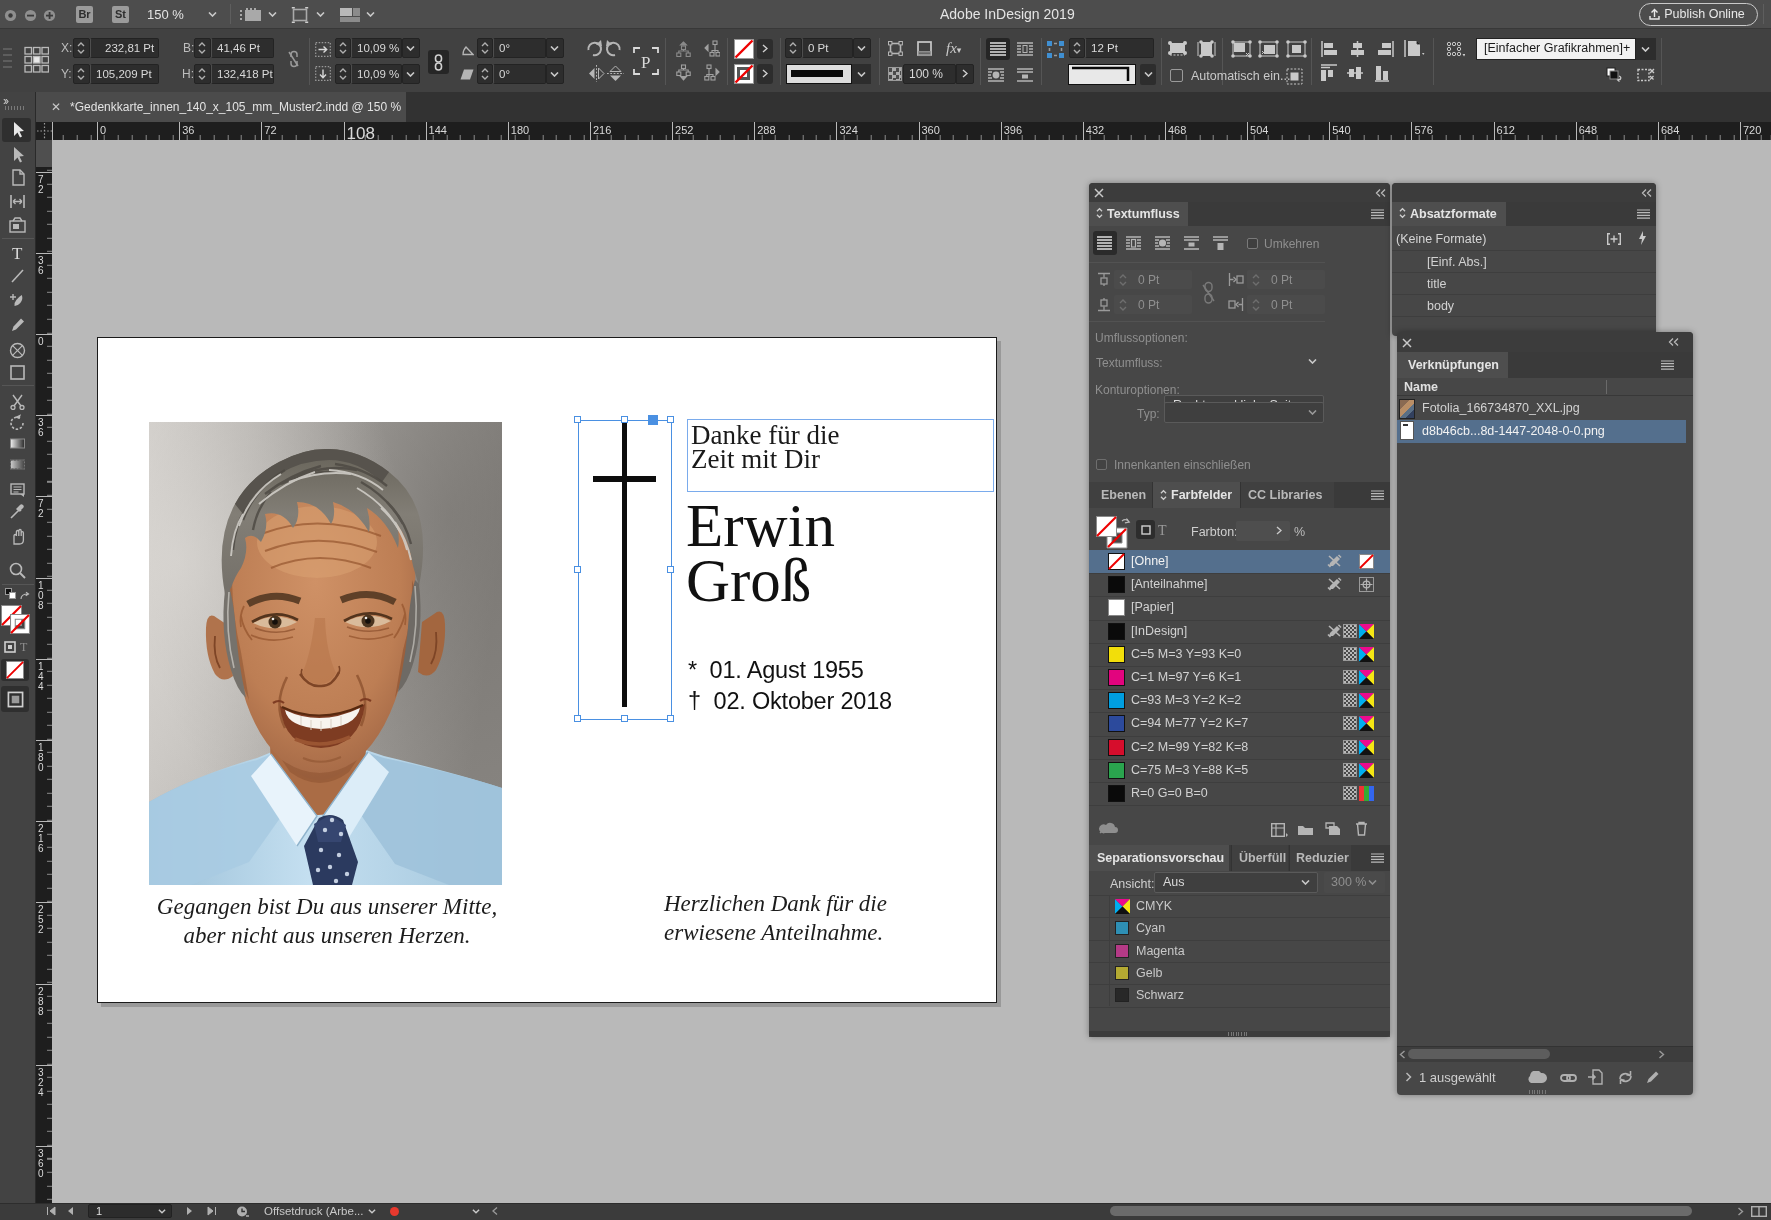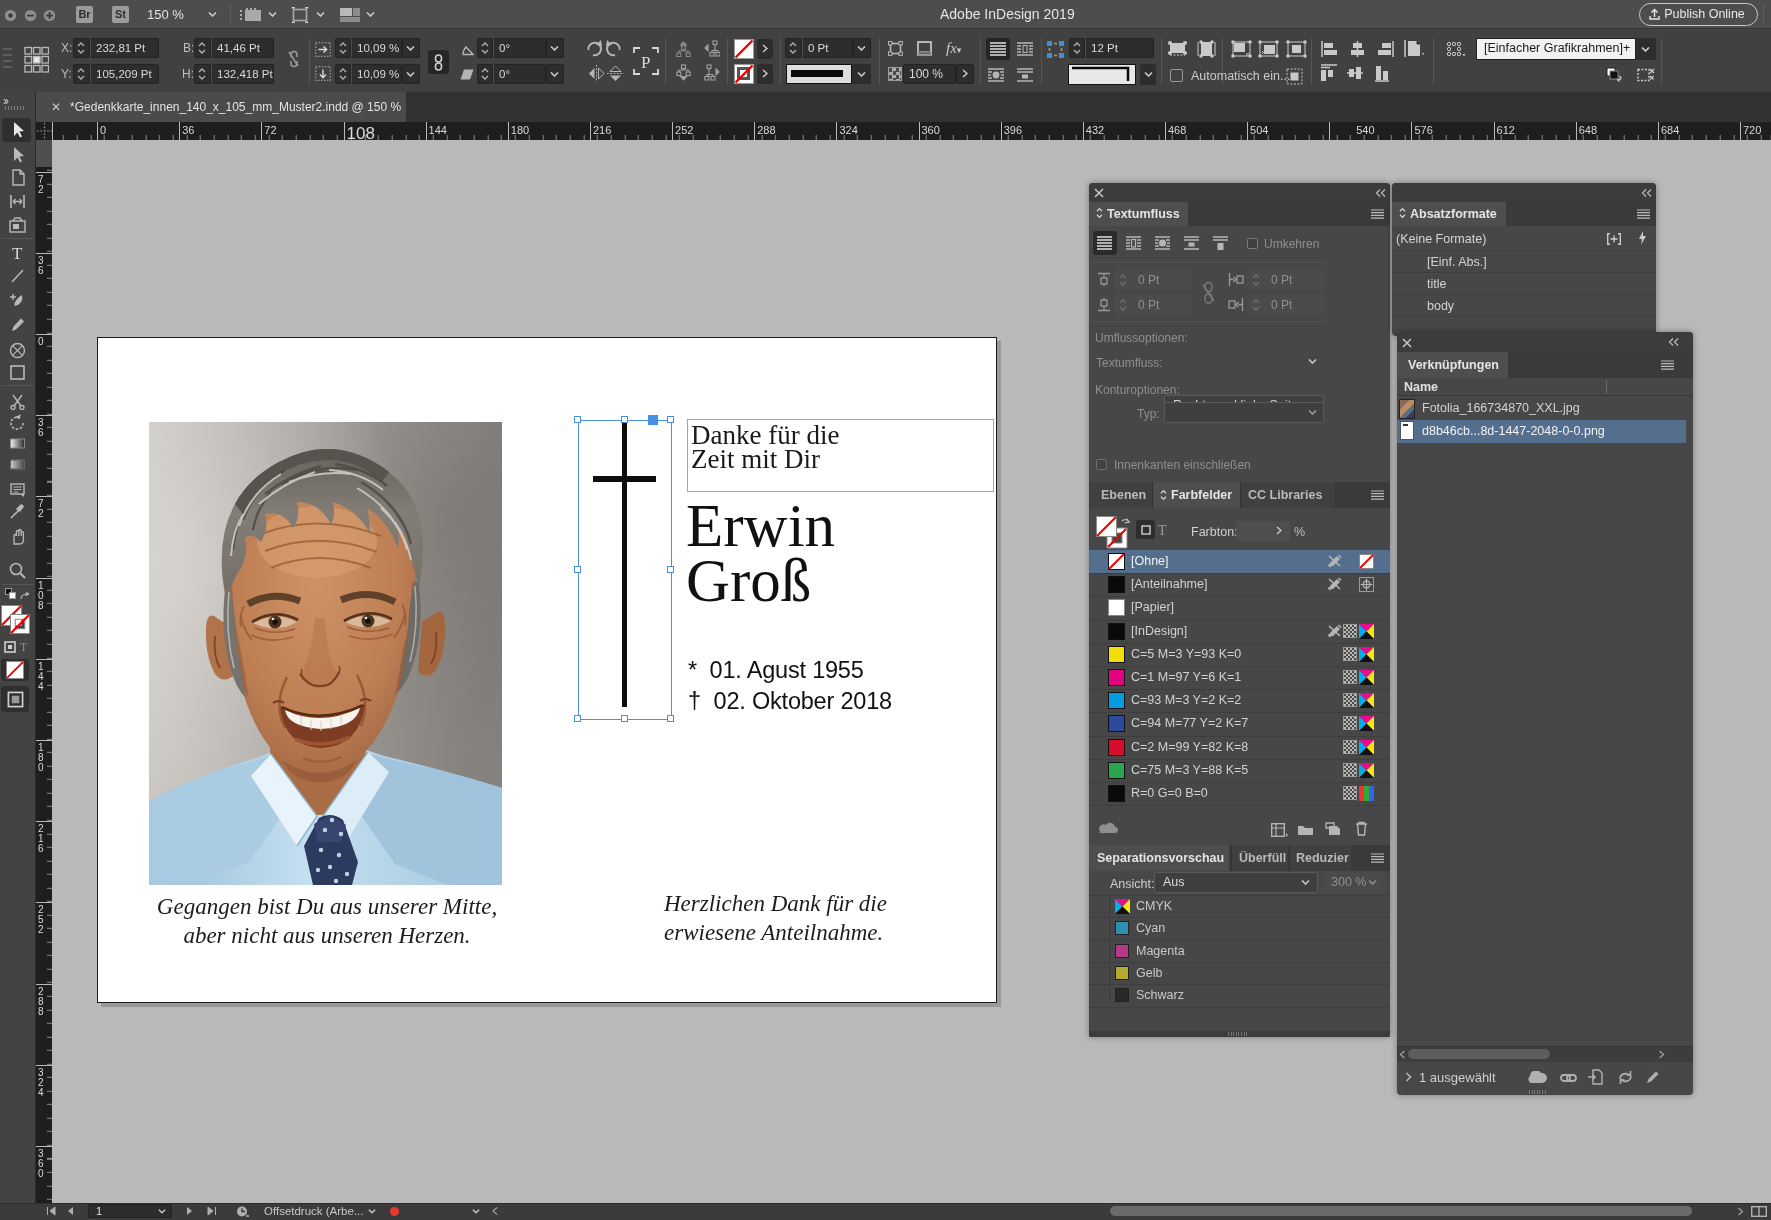--- a/index.html
+++ b/index.html
@@ -100,21 +100,21 @@
     <rect x="1.0" y="19.5" width="6.5" height="6.5" fill="none" stroke="#b9b9b9" stroke-width="1.3"></rect>
     <rect x="9.5" y="19.5" width="6.5" height="6.5" fill="none" stroke="#b9b9b9" stroke-width="1.3"></rect>
     <rect x="18.0" y="19.5" width="6.5" height="6.5" fill="none" stroke="#b9b9b9" stroke-width="1.3"></rect>
   </svg>
 <div class="abs lbl" style="left:61px;top:41px">X:</div>
 <div class="abs field" style="left:73px;top:38px;width:17px;height:20px"></div>
 <svg class="abs" style="left:77px;top:41px" width="8" height="14" viewBox="0 0 8 14">
     <path d="M1 5 L4 2 L7 5" stroke="#b0b0b0" stroke-width="1.4" fill="none"></path>
     <path d="M1 9 L4 12 L7 9" stroke="#b0b0b0" stroke-width="1.4" fill="none"></path>
   </svg>
-<div class="abs field" style="left:90px;top:38px;width:69px;height:20px;line-height:18px;padding-left:5px;border-left:1px solid #4e4e4e">232,81 Pt</div>
+<div class="abs field" style="left:90px;top:38px;width:69px;height:20px;line-height:18px;padding-left:14px;border-left:1px solid #4e4e4e">232,81 Pt</div>
 <div class="abs lbl" style="left:61px;top:67px">Y:</div>
 <div class="abs field" style="left:73px;top:64px;width:17px;height:20px"></div>
 <svg class="abs" style="left:77px;top:67px" width="8" height="14" viewBox="0 0 8 14">
     <path d="M1 5 L4 2 L7 5" stroke="#b0b0b0" stroke-width="1.4" fill="none"></path>
     <path d="M1 9 L4 12 L7 9" stroke="#b0b0b0" stroke-width="1.4" fill="none"></path>
   </svg>
 <div class="abs field" style="left:90px;top:64px;width:69px;height:20px;line-height:18px;padding-left:5px;border-left:1px solid #4e4e4e">105,209 Pt</div>
 <div class="abs lbl" style="left:183px;top:41px">B:</div>
 <div class="abs field" style="left:194px;top:38px;width:17px;height:20px"></div>
 <svg class="abs" style="left:198px;top:41px" width="8" height="14" viewBox="0 0 8 14">
@@ -517,21 +517,21 @@
     <div class="abs" style="left:885.5px;top:2px;color:#d9d9d9;font-size:11px;">360</div>
     <div class="abs" style="left:964.7px;top:0;width:1px;height:18px;background:#b9b9b9;"></div>
     <div class="abs" style="left:967.7px;top:2px;color:#d9d9d9;font-size:11px;">396</div>
     <div class="abs" style="left:1046.8px;top:0;width:1px;height:18px;background:#b9b9b9;"></div>
     <div class="abs" style="left:1049.8px;top:2px;color:#d9d9d9;font-size:11px;">432</div>
     <div class="abs" style="left:1129.0px;top:0;width:1px;height:18px;background:#b9b9b9;"></div>
     <div class="abs" style="left:1132.0px;top:2px;color:#d9d9d9;font-size:11px;">468</div>
     <div class="abs" style="left:1211.1px;top:0;width:1px;height:18px;background:#b9b9b9;"></div>
     <div class="abs" style="left:1214.1px;top:2px;color:#d9d9d9;font-size:11px;">504</div>
     <div class="abs" style="left:1293.2px;top:0;width:1px;height:18px;background:#b9b9b9;"></div>
-    <div class="abs" style="left:1296.2px;top:2px;color:#d9d9d9;font-size:11px;margin-left:24px;">540</div>
+    <div class="abs" style="left:1296.2px;top:2px;color:#d9d9d9;font-size:11px;">540</div>
     <div class="abs" style="left:1375.4px;top:0;width:1px;height:18px;background:#b9b9b9;"></div>
     <div class="abs" style="left:1378.4px;top:2px;color:#d9d9d9;font-size:11px;">576</div>
     <div class="abs" style="left:1457.6px;top:0;width:1px;height:18px;background:#b9b9b9;"></div>
     <div class="abs" style="left:1460.6px;top:2px;color:#d9d9d9;font-size:11px;">612</div>
     <div class="abs" style="left:1539.7px;top:0;width:1px;height:18px;background:#b9b9b9;"></div>
     <div class="abs" style="left:1542.7px;top:2px;color:#d9d9d9;font-size:11px;">648</div>
     <div class="abs" style="left:1621.9px;top:0;width:1px;height:18px;background:#b9b9b9;"></div>
     <div class="abs" style="left:1624.9px;top:2px;color:#d9d9d9;font-size:11px;">684</div>
     <div class="abs" style="left:1704.0px;top:0;width:1px;height:18px;background:#b9b9b9;"></div>
     <div class="abs" style="left:1707.0px;top:2px;color:#d9d9d9;font-size:11px;">720</div>

